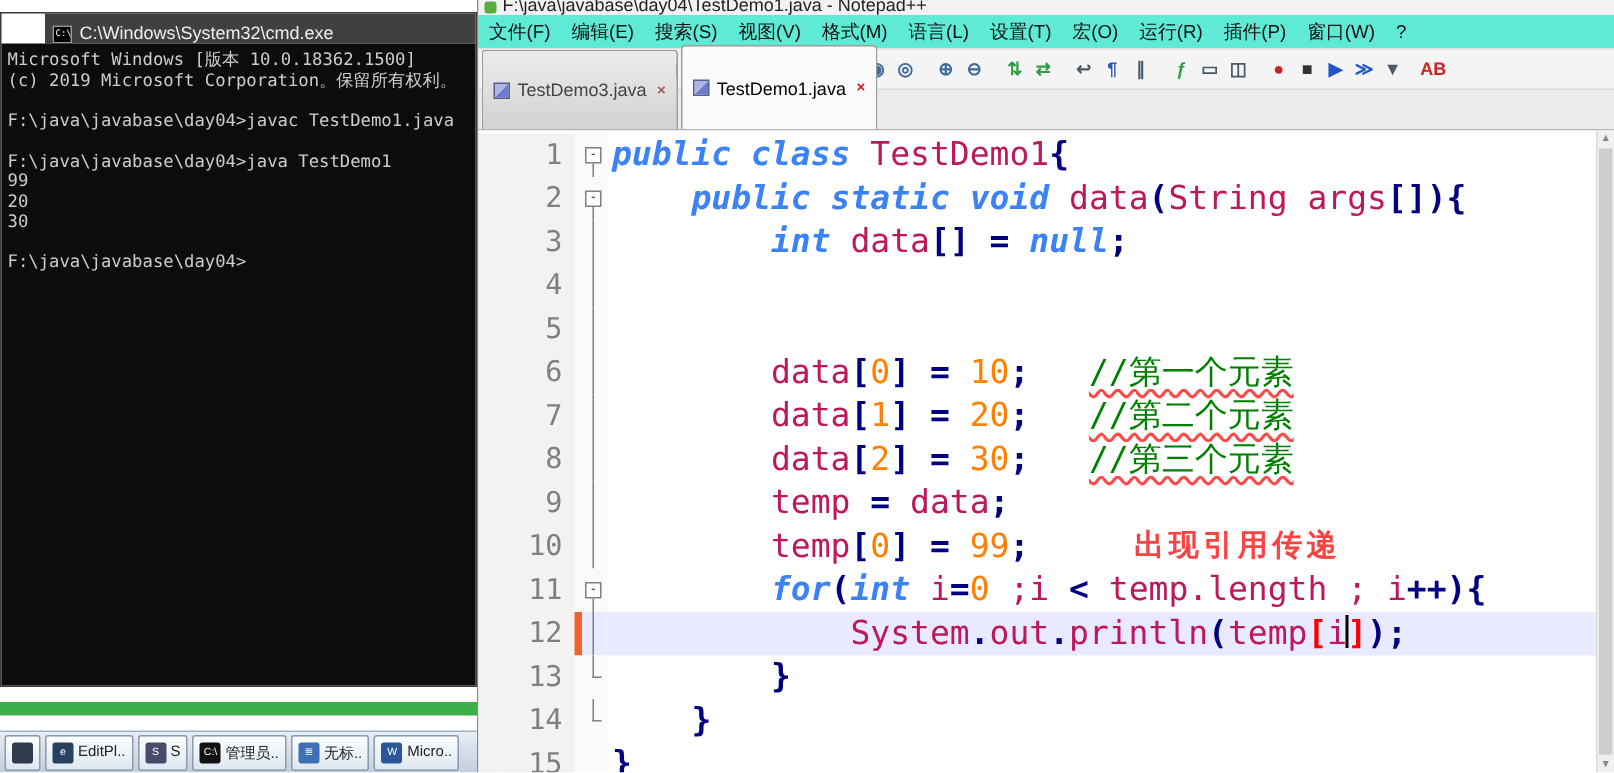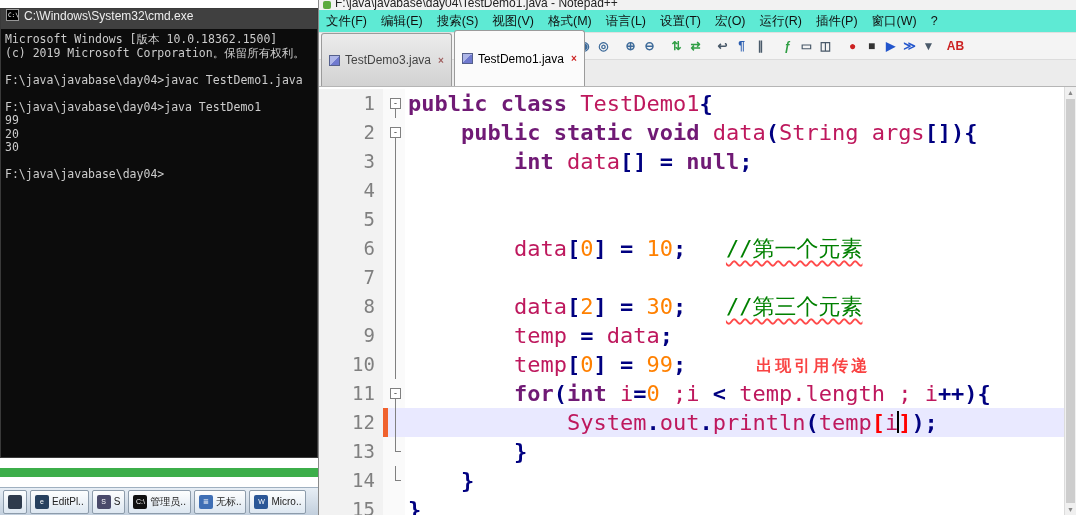--- a/index.html
+++ b/index.html
@@ -30,37 +30,37 @@
   .lnum{width:44px;flex:0 0 auto;text-align:right;padding-right:8px;background:#f2f2f2;color:#808080;font:19px/29px "DejaVu Sans Mono",monospace;}
   .chg{width:5px;flex:0 0 auto;background:#fafafa;}
   .chg.on{background:#f0622e;}
   .fold{width:17px;flex:0 0 auto;background:#fafafa;position:relative;}
   .codeln{flex:1;font:22px/29px "DejaVu Sans Mono",monospace;white-space:pre;padding-left:3px;color:#111;}
   .row.hl .chg:not(.on),.row.hl .fold,.row.hl .codeln{background:#e9e9ff;}
   .fbox{position:absolute;left:2px;top:9px;width:11px;height:11px;border:1px solid #808080;background:#fff;color:#333;font:9px/9px "DejaVu Sans Mono",monospace;text-align:center;box-sizing:border-box;}
   .fstem{position:absolute;left:7px;top:20px;bottom:0;width:1px;background:#808080;}
   .fline{position:absolute;left:7px;top:0;bottom:0;width:1px;background:#808080;}
   .fend{position:absolute;left:7px;top:0;width:6px;height:15px;border-left:1px solid #808080;border-bottom:1px solid #808080;box-sizing:border-box;}
-  .t-kw{color:#701a75;font-weight:bold;}
+  .t-kw{color:#3b82f6;font-weight:bold;font-style:italic;}
   .t-op{color:#000080;font-weight:bold;}
   .t-num{color:#ff8000;}
   .t-com{color:#008000;text-decoration:underline wavy #ff4a4a 1.5px;text-underline-offset:4px;}
   .t-pl{color:#be185d;}
   .t-mb{color:#f00;font-weight:bold;}
   .caret{display:inline-block;width:2px;height:22px;background:#000;vertical-align:-3px;margin:0 -1px;}
-  .ann{font-family:"Liberation Sans",sans-serif;font-size:16px;font-weight:bold;color:#f94343;letter-spacing:3px;margin-left:70px;vertical-align:1px;}
+  .ann{font-family:"Liberation Sans",sans-serif;font-size:20px;font-weight:bold;color:#f94343;letter-spacing:3px;margin-left:70px;vertical-align:1px;}
   .vsb{position:absolute;top:0;right:0;bottom:0;width:11px;background:#f0f0f0;border-left:1px solid #dcdcdc;}
   .vsb .thumb{position:absolute;left:1px;right:1px;top:12px;height:calc(100% - 24px);background:#cdcdcd;}
   .vsb .arr{position:absolute;left:0;width:11px;height:11px;font-size:7px;color:#888;text-align:center;line-height:11px;}
   .vsb .arr.up{top:0;}
   .vsb .arr.dn{bottom:0;}
 
   
   .cmd{position:absolute;left:0;top:8px;width:318px;height:450px;border:1px solid #3a3a3a;box-sizing:border-box;display:flex;flex-direction:column;}
-  .cmd-titlebar{height:20px;background:#404040;display:flex;align-items:flex-start;gap:5px;padding-left:5px;flex:0 0 auto;}
+  .cmd-titlebar{height:20px;background:#404040;display:flex;align-items:flex-end;gap:5px;padding-left:5px;flex:0 0 auto;margin-left:29px;}
   .cmd-ico{width:13px;height:12px;background:#000;border:1px solid #999;box-sizing:border-box;color:#fff;font:6px/10px "DejaVu Sans Mono",monospace;text-align:left;padding-left:1px;flex:0 0 auto;overflow:hidden;}
   .cmd-title-txt{color:#eee;font-size:12px;white-space:nowrap;}
   .cmd-body{flex:1;background:#0c0c0c;padding:4px 4px;overflow:hidden;}
   .cmd-line{font:11.5px/13.5px "DejaVu Sans Mono",monospace;color:#cccccc;white-space:pre;height:13.5px;}
 
   
   .desk{position:absolute;left:0;top:458px;width:318px;height:29px;background:#fff;}
   .greenbar{position:absolute;left:0;top:10px;width:318px;height:9px;background:#3cae4a;}
   .taskbar{position:absolute;left:0;top:487px;width:318px;height:28px;background:linear-gradient(#e7eef5,#c2cfdd);border-top:1px solid #9fb0c0;box-sizing:border-box;display:flex;align-items:center;gap:3px;padding-left:3px;}
   .tbtn{height:22px;display:inline-flex;align-items:center;gap:3px;padding:0 4px;border:1px solid #8d9cab;border-radius:2px;background:linear-gradient(#fdfefe,#dde7f1);font-size:10px;color:#222;white-space:nowrap;cursor:default;}
@@ -190,20 +190,21 @@
             </div>
             <div class="codeln"><span class="t-pl">        data</span><span class="t-op">[</span><span class="t-num">0</span><span class="t-op">]</span><span class="t-pl"> </span><span class="t-op">=</span><span class="t-pl"> </span><span class="t-num">10</span><span class="t-op">;</span><span class="t-pl">   </span><span class="t-com">//第一个元素</span></div>
           </div>
           <div class="row">
             <div class="bmk"></div>
             <div class="lnum">7</div>
             <div class="chg"></div>
             <div class="fold">
               <span class="fline"></span>
             </div>
+            <div class="codeln"><span class="t-pl">        data</span><span class="t-op">[</span><span class="t-num">1</span><span class="t-op">]</span><span class="t-pl"> </span><span class="t-op">=</span><span class="t-pl"> </span><span class="t-num">20</span><span class="t-op">;</span><span class="t-pl">   </span><span class="t-com">//第二个元素</span></div>
           </div>
           <div class="row">
             <div class="bmk"></div>
             <div class="lnum">8</div>
             <div class="chg"></div>
             <div class="fold">
               <span class="fline"></span>
             </div>
             <div class="codeln"><span class="t-pl">        data</span><span class="t-op">[</span><span class="t-num">2</span><span class="t-op">]</span><span class="t-pl"> </span><span class="t-op">=</span><span class="t-pl"> </span><span class="t-num">30</span><span class="t-op">;</span><span class="t-pl">   </span><span class="t-com">//第三个元素</span></div>
           </div>

